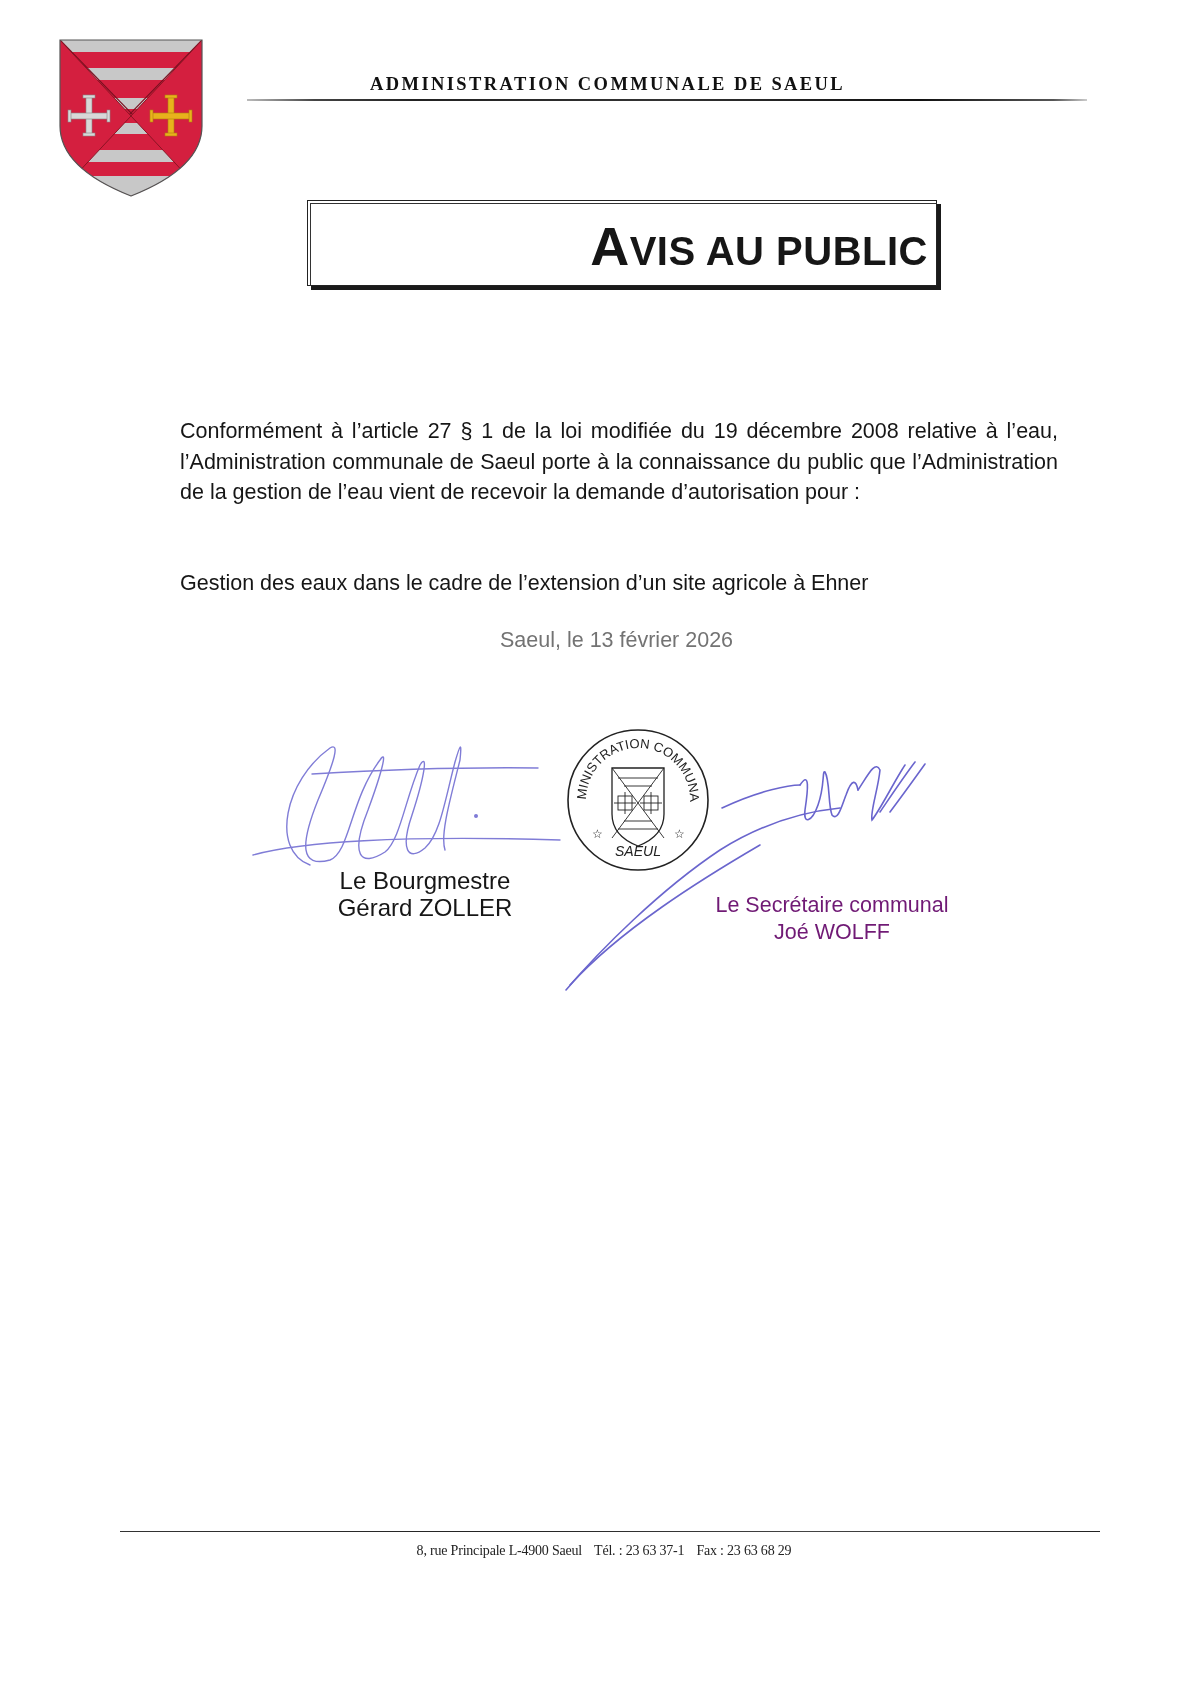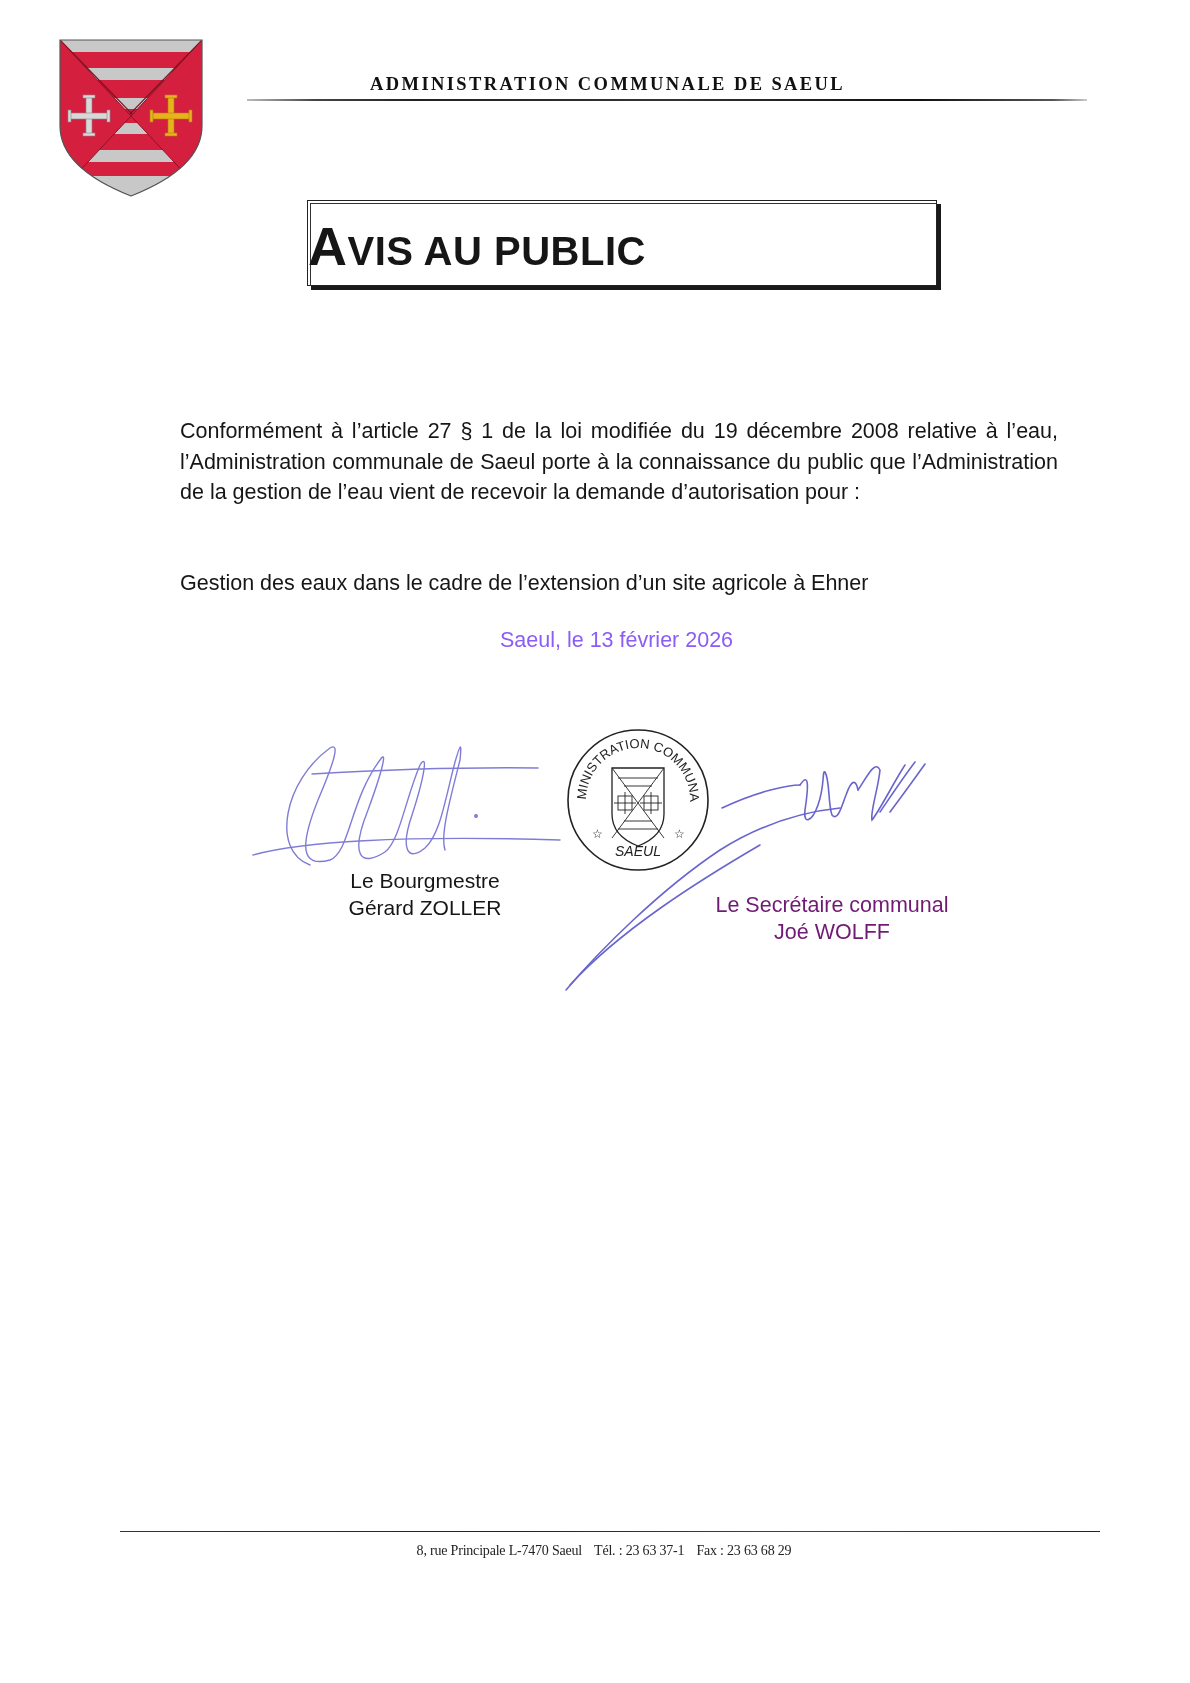--- a/index.html
+++ b/index.html
@@ -48,22 +48,22 @@
     .title-box::before {
       content: "";
       position: absolute;
       left: 2px; top: 2px; right: -1px; bottom: -1px;
       border-left: 1px solid #333;
       border-top: 1px solid #333;
       pointer-events: none;
     }
     .title-text {
       position: absolute;
-      left: 0; right: 0; top: 14px;
-      text-align: left;
+      left: 0; right: 8px; top: 14px;
+      text-align: right;
       font-family: "Liberation Sans", sans-serif;
       font-weight: bold;
       font-size: 40px;
       letter-spacing: 0.5px;
       color: #161616;
       font-variant: small-caps;
     }
     .title-text .big { font-size: 54px; }
 
     
@@ -77,28 +77,28 @@
     }
     .subject {
       left: 180px; top: 571px; width: 900px;
       font-size: 21.5px;
       font-weight: normal;
       color: #161616;
     }
     .place-date {
       left: 500px; top: 628px; width: 300px;
       font-size: 21.5px;
-      color: #8b5cf6;
+      color: #737373;
     }
 
     
     .sig-left {
       left: 310px; top: 867px; width: 230px;
       text-align: center;
-      font-size: 21px;
+      font-size: 24px;
       line-height: 27px;
       color: #161616;
     }
     .sig-right {
       left: 702px; top: 892px; width: 260px;
       text-align: center;
       font-size: 21.5px;
       line-height: 27px;
       color: #701a75;
     }
@@ -254,14 +254,14 @@
   <div>Le Bourgmestre</div>
   <div>Gérard ZOLLER</div>
 </div>
 <div class="abs sig-right">
   <div>Le Secrétaire communal</div>
   <div>Joé WOLFF</div>
 </div>
 
 <div class="abs footer-rule"></div>
 <div class="abs footer-text">
-  <span>8, rue Principale L-7470 Saeul</span><span>Tél. : 23 63 37-1</span><span>Fax : 23 63 68 29</span>
+  <span>8, rue Principale L-4900 Saeul</span><span>Tél. : 23 63 37-1</span><span>Fax : 23 63 68 29</span>
 </div>
 
 </body></html>

